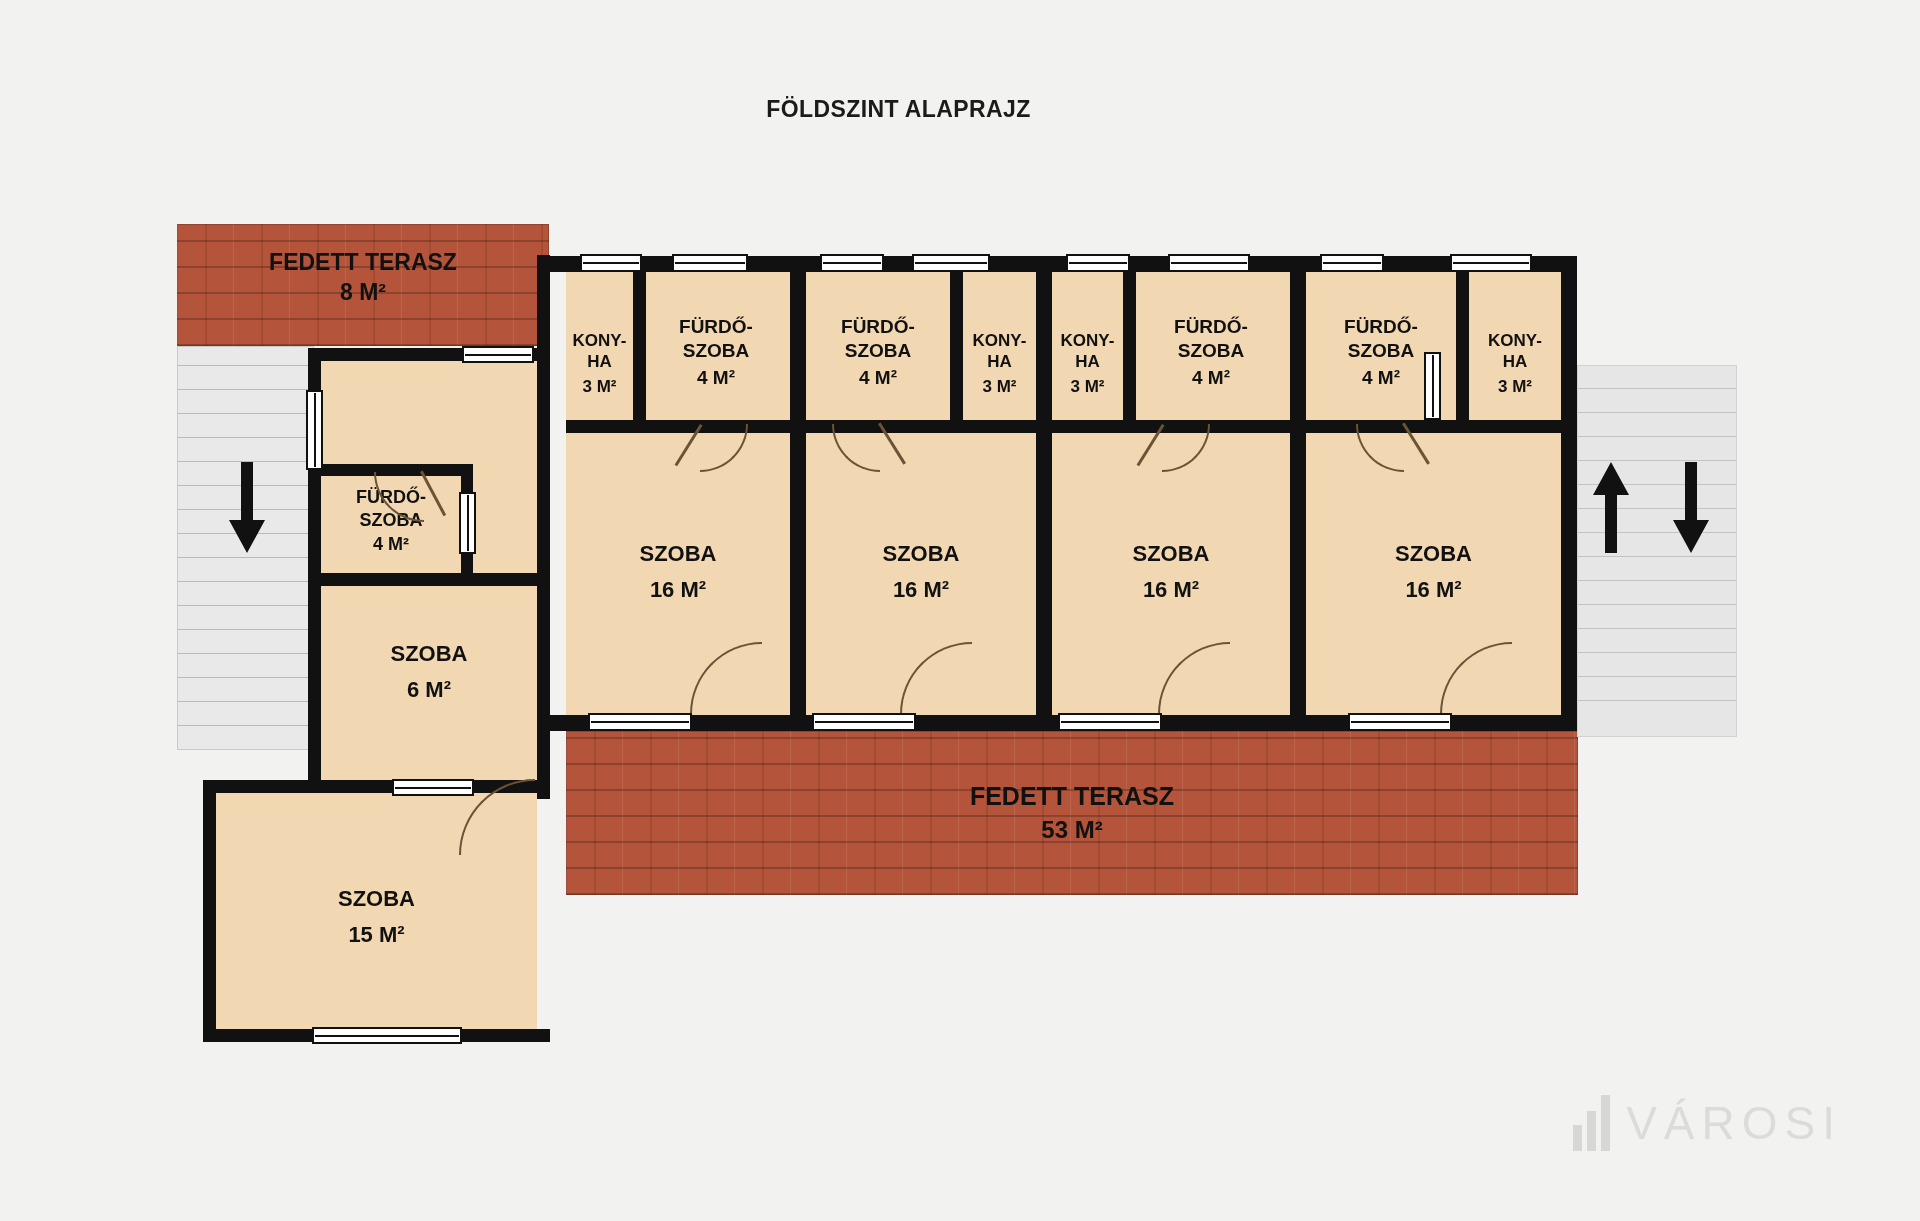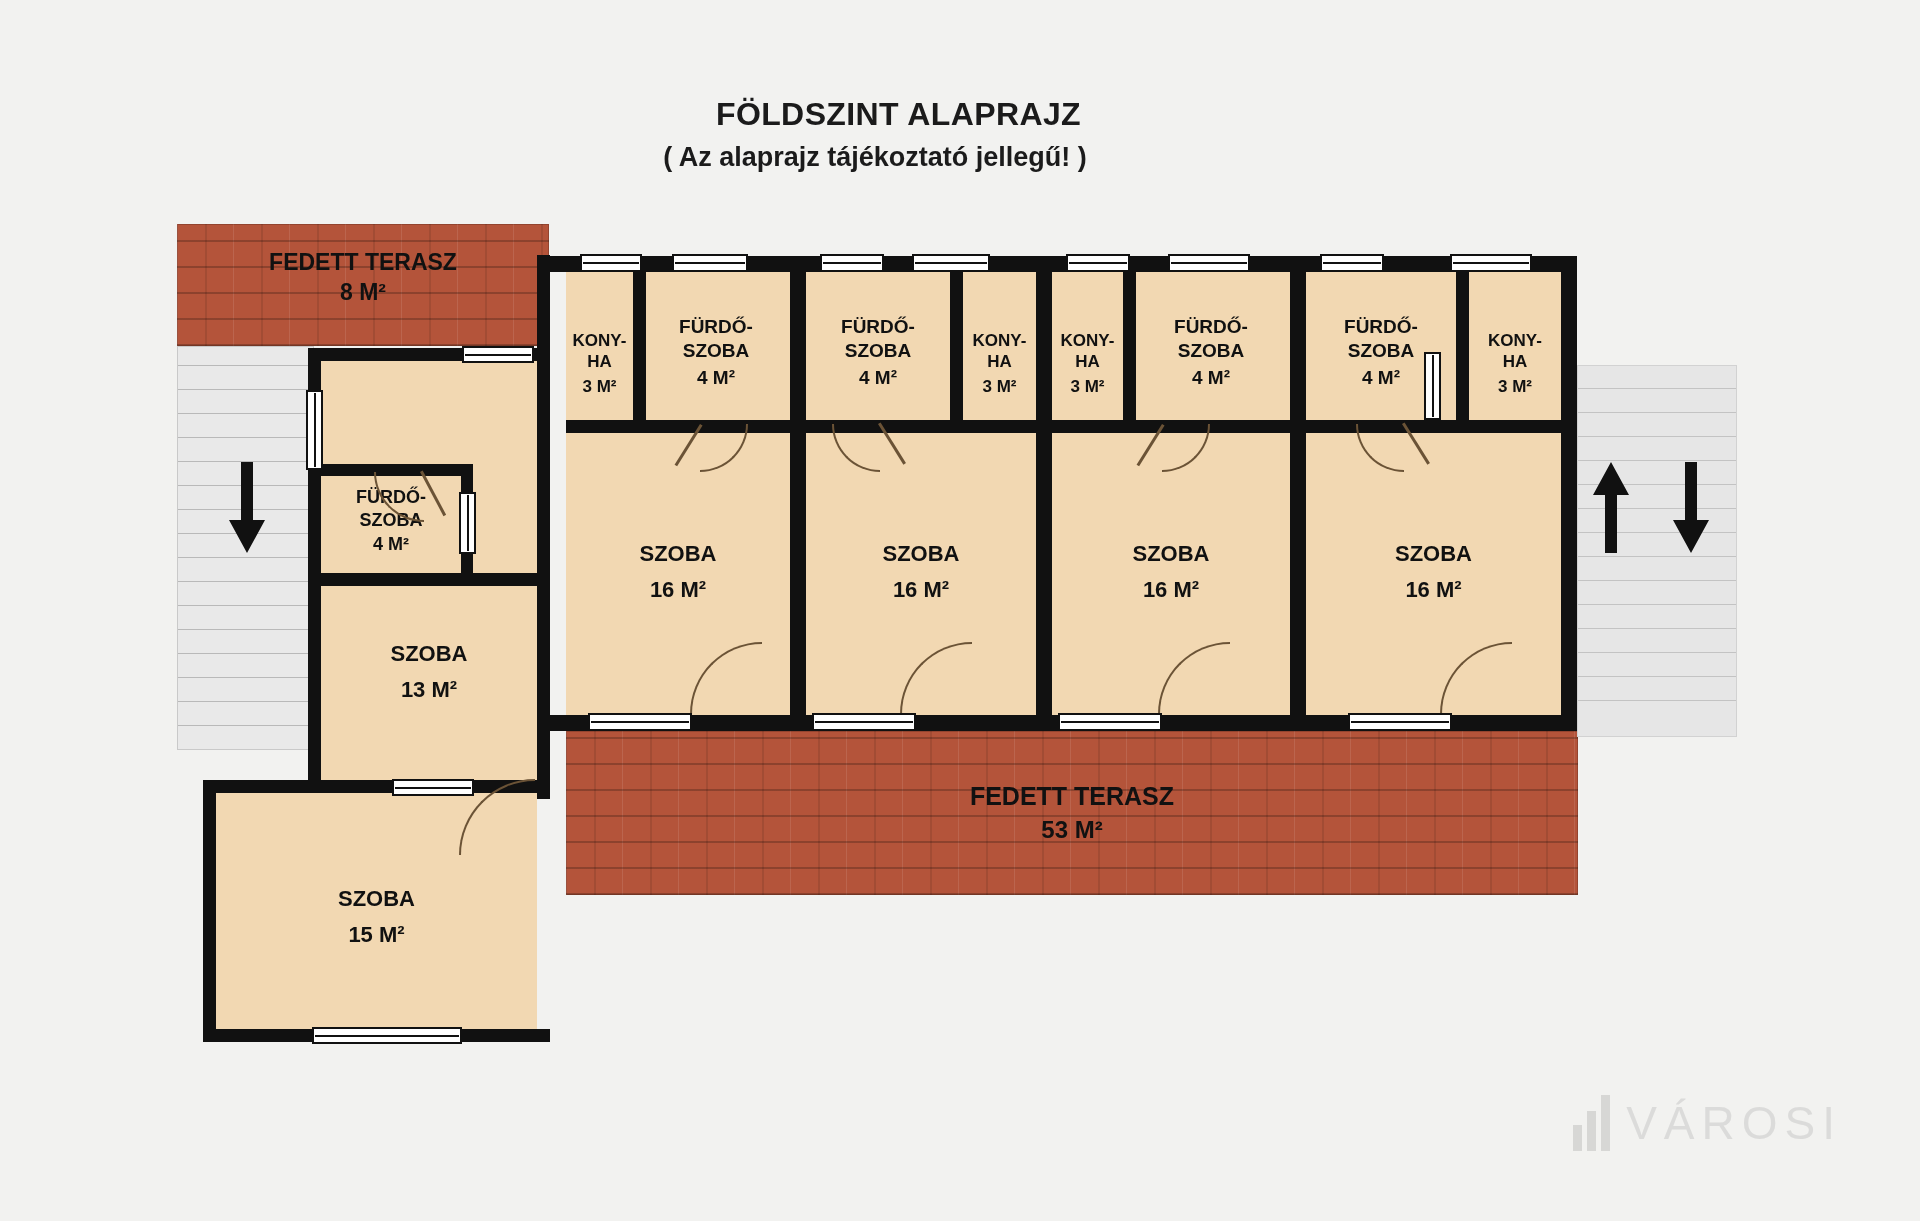--- a/index.html
+++ b/index.html
@@ -17,21 +17,21 @@
 
   
   #title-block {
     position: absolute;
     top: 96px;
     left: 0;
     width: 1750px;
     text-align: center;
   }
   #title-block .line1 {
-    font-size: 32px;
+    font-size: 23px;
     font-weight: bold;
     color: #1b1b1b;
     letter-spacing: 0.4px;
     padding-left: 47px;
   }
   #title-block .line2 {
     font-size: 27px;
     font-weight: bold;
     color: #1b1b1b;
     margin-top: 9px;
@@ -193,21 +193,20 @@
     letter-spacing: 7px;
     color: #a9a9a9;
     font-weight: 400;
   }
 </style>
 </head>
 <body>
 
 <div id="title-block">
   <div class="line1">FÖLDSZINT ALAPRAJZ</div>
-  <div class="line2">( Az alaprajz tájékoztató jellegű! )</div>
 </div>
 
 <div id="plan">
 
   <div class="brick" style="left:177px; top:224px; width:372px; height:122px;"></div>
   <div class="brick-label" style="left:177px; top:248px; width:372px; font-size:23px;">
     <span>FEDETT TERASZ</span><br>
     <span style="font-size:23px;">8 M²</span>
   </div>
 
@@ -256,21 +255,21 @@
   <div class="wall" style="left:461px; top:464px; width:12px; height:110px;"></div>
   <div class="room" style="left:321px; top:476px; width:140px; height:97px;"></div>
 
   <div class="room-label" style="left:321px; top:486px; width:140px; font-size:18px;">
     <span class="name">FÜRDŐ-</span>
     <span class="name">SZOBA</span>
     <span class="area" style="margin-top:2px;">4 M²</span>
   </div>
   <div class="room-label" style="left:321px; top:640px; width:216px; font-size:22px;">
     <span class="name">SZOBA</span>
-    <span class="area" style="margin-top:8px;">13 M²</span>
+    <span class="area" style="margin-top:8px;">6 M²</span>
   </div>
   <div class="room-label" style="left:216px; top:885px; width:321px; font-size:22px;">
     <span class="name">SZOBA</span>
     <span class="area" style="margin-top:8px;">15 M²</span>
   </div>
 
   <div class="window vert" style="left:306px; top:390px; width:17px; height:80px;"></div>
   <div class="window" style="left:462px; top:346px; width:72px; height:17px;"></div>
   <div class="window vert" style="left:459px; top:492px; width:17px; height:62px;"></div>
   <div class="door-leaf" style="left:420px; top:472px; width:3px; height:50px; transform:rotate(-28deg); transform-origin:top left;"></div>

